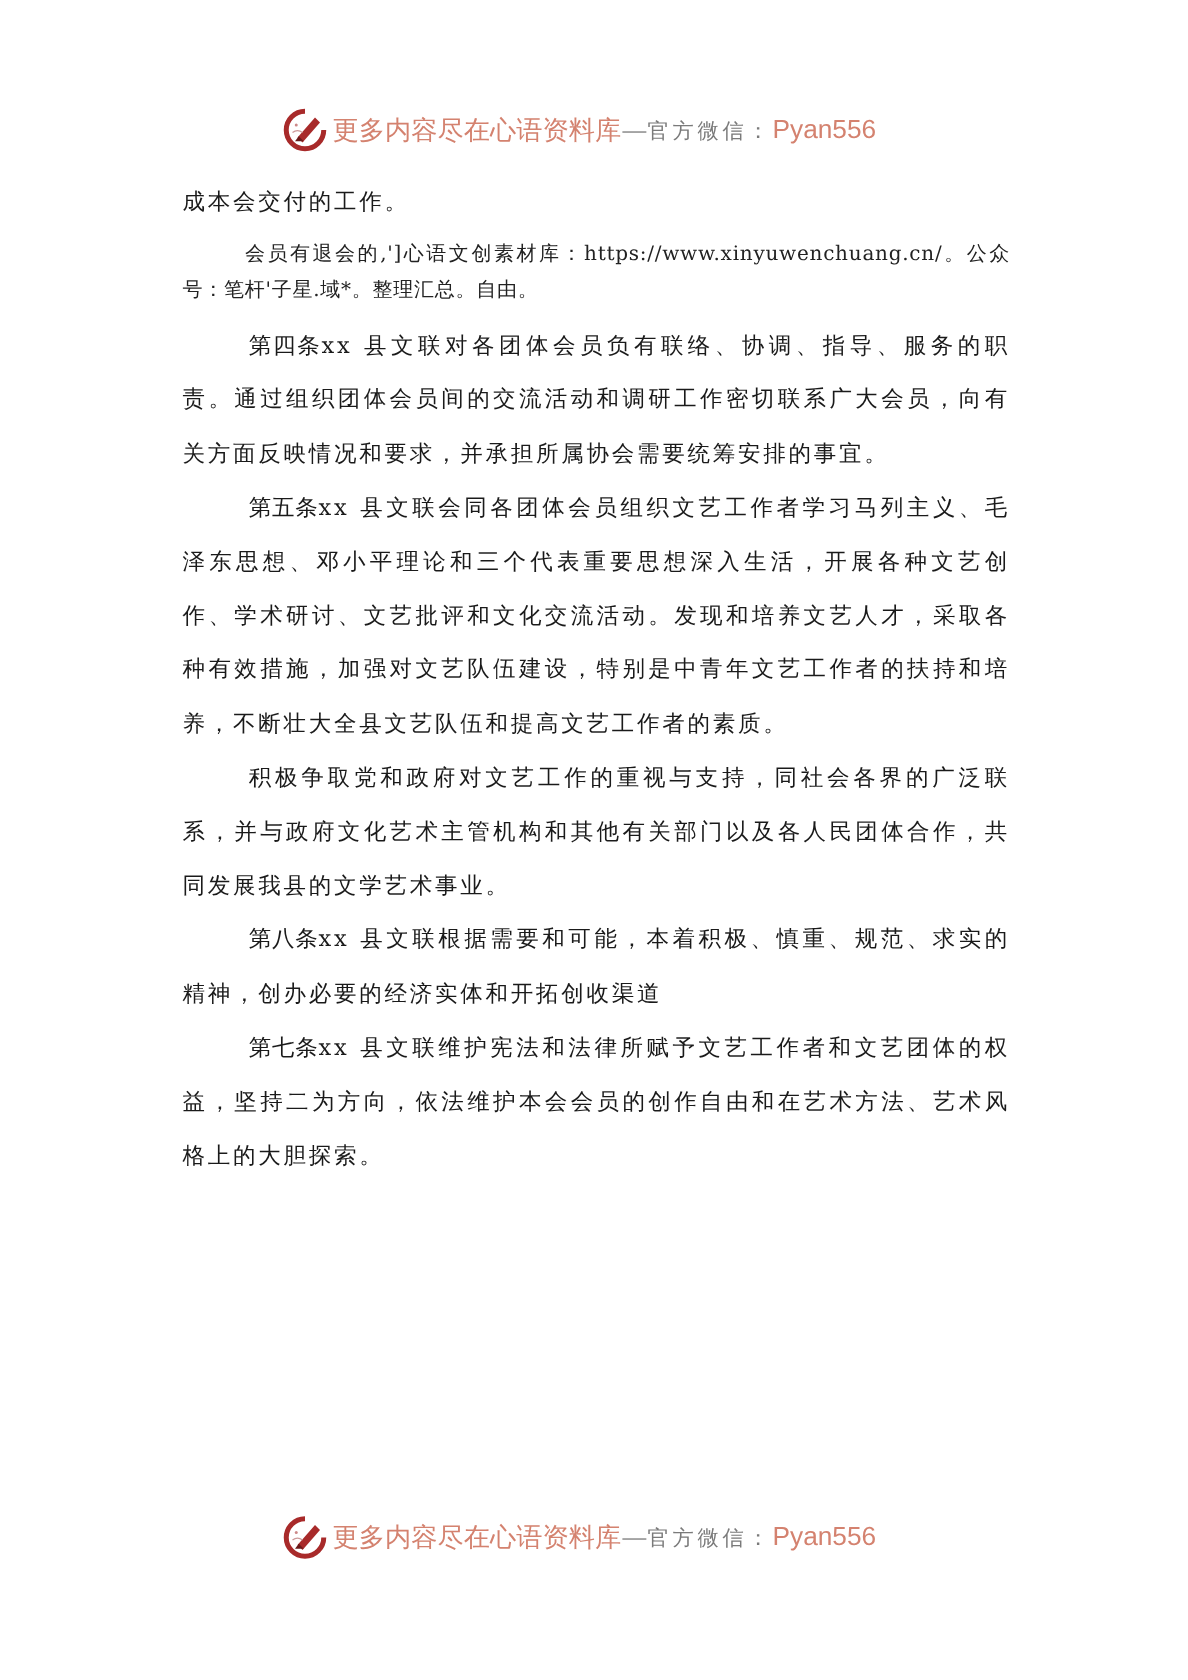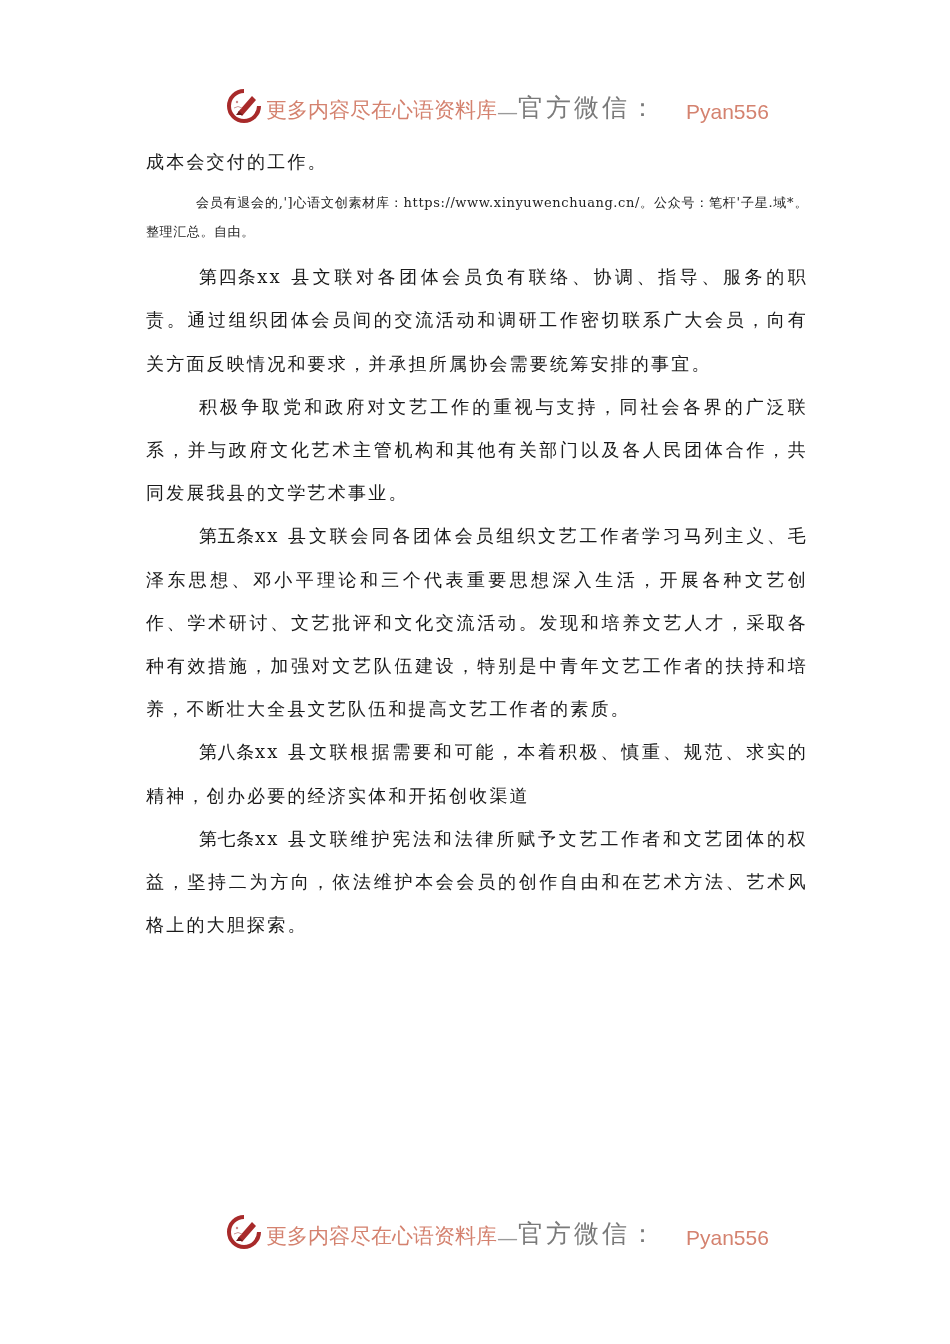--- a/index.html
+++ b/index.html
@@ -1,29 +1,29 @@
 <!DOCTYPE html>
 <html><head>
   <meta charset="utf-8">
   <style>
     html, body { margin: 0; padding: 0; background: #ffffff; }
     body { width: 950px; height: 1344px; position: relative; overflow: hidden;
            font-family: "DejaVu Serif", "Liberation Serif", serif; color: #1a1a1a; }
-    .banner { position: absolute; left: 226px; height: 40px; display: flex; align-items: flex-end; }
+    .banner { position: absolute; left: 226px; height: 40px; display: flex; align-items: center; }
     .banner.top { top: 84px; }
     .banner.bottom { top: 1210px; }
     .logo { width: 36px; height: 36px; margin-right: 4px; }
     .b-red { color: #d4826f; font-size: 21px; letter-spacing: 0px; font-family: "DejaVu Serif", serif; }
     .b-dash { color: #9a9a9a; font-size: 21px; }
-    .b-grey { color: #7a7a7a; font-size: 25px; font-family: "DejaVu Sans", sans-serif; letter-spacing: 3px; }
-    .b-wx { color: #d4826f; font-size: 21px; font-family: "Liberation Sans", sans-serif; margin-left: 28px; }
+    .b-grey { color: #7a7a7a; font-size: 17px; font-family: "DejaVu Sans", sans-serif; letter-spacing: 3px; }
+    .b-wx { color: #d4826f; font-size: 21px; font-family: "Liberation Sans", sans-serif; }
     .content { position: absolute; left: 146px; top: 140px; width: 662px; }
     .p { font-size: 18px; line-height: 43.2px; letter-spacing: 2.2px; margin: 0; text-align: justify; }
     .indent { text-indent: 53px; }
-    .small { font-size: 13px; line-height: 29px; letter-spacing: 0.6px; color: #222; text-indent: 50px; margin: 5px 0 9px 0; }
+    .small { font-size: 16px; line-height: 29px; letter-spacing: 0.6px; color: #222; text-indent: 50px; margin: 5px 0 9px 0; }
     .bold { font-weight: normal; letter-spacing: 0; }
   </style>
 </head>
 <body>
 
 <div class="banner top">
   <svg class="logo" viewBox="0 0 36 36">
     <path d="M18 3 A15 15 0 1 0 33 18" fill="none" stroke="#a82a2a" stroke-width="4"></path>
     <path d="M12 24 L26 8 L30 12 L16 28 Z" fill="#a82a2a"></path>
     <path d="M10 27 L13 23 L17 27 Z" fill="#6b1a1a"></path>
@@ -37,24 +37,24 @@
 </div>
 
 <div class="content">
   <p class="p">成本会交付的工作。</p>
   <p class="p small">会员有退会的,']心语文创素材库：https://www.xinyuwenchuang.cn/。公众号：笔杆'子星.域*。整理汇总。自由。</p>
 
   <p class="p indent">
     <span class="bold">第四条</span><span>xx 县文联对各团体会员负有联络、协调、指导、服务的职责。通过组织团体会员间的交流活动和调研工作密切联系广大会员，向有关方面反映情况和要求，并承担所属协会需要统筹安排的事宜。</span>
   </p>
   <p class="p indent">
-    <span>积极争取党和政府对文艺工作的重视与支持，同社会各界的广泛联系，并与政府文化艺术主管机构和其他有关部门以及各人民团体合作，共同发展我县的文学艺术事业。</span>
+    <span class="bold">第五条</span><span>xx 县文联会同各团体会员组织文艺工作者学习马列主义、毛泽东思想、邓小平理论和三个代表重要思想深入生活，开展各种文艺创作、学术研讨、文艺批评和文化交流活动。发现和培养文艺人才，采取各种有效措施，加强对文艺队伍建设，特别是中青年文艺工作者的扶持和培养，不断壮大全县文艺队伍和提高文艺工作者的素质。</span>
   </p>
   <p class="p indent">
-    <span class="bold">第五条</span><span>xx 县文联会同各团体会员组织文艺工作者学习马列主义、毛泽东思想、邓小平理论和三个代表重要思想深入生活，开展各种文艺创作、学术研讨、文艺批评和文化交流活动。发现和培养文艺人才，采取各种有效措施，加强对文艺队伍建设，特别是中青年文艺工作者的扶持和培养，不断壮大全县文艺队伍和提高文艺工作者的素质。</span>
+    <span>积极争取党和政府对文艺工作的重视与支持，同社会各界的广泛联系，并与政府文化艺术主管机构和其他有关部门以及各人民团体合作，共同发展我县的文学艺术事业。</span>
   </p>
   <p class="p indent">
     <span class="bold">第八条</span><span>xx 县文联根据需要和可能，本着积极、慎重、规范、求实的精神，创办必要的经济实体和开拓创收渠道</span>
   </p>
   <p class="p indent">
     <span class="bold">第七条</span><span>xx 县文联维护宪法和法律所赋予文艺工作者和文艺团体的权益，坚持二为方向，依法维护本会会员的创作自由和在艺术方法、艺术风格上的大胆探索。</span>
   </p>
 </div>
 
 <div class="banner bottom">

